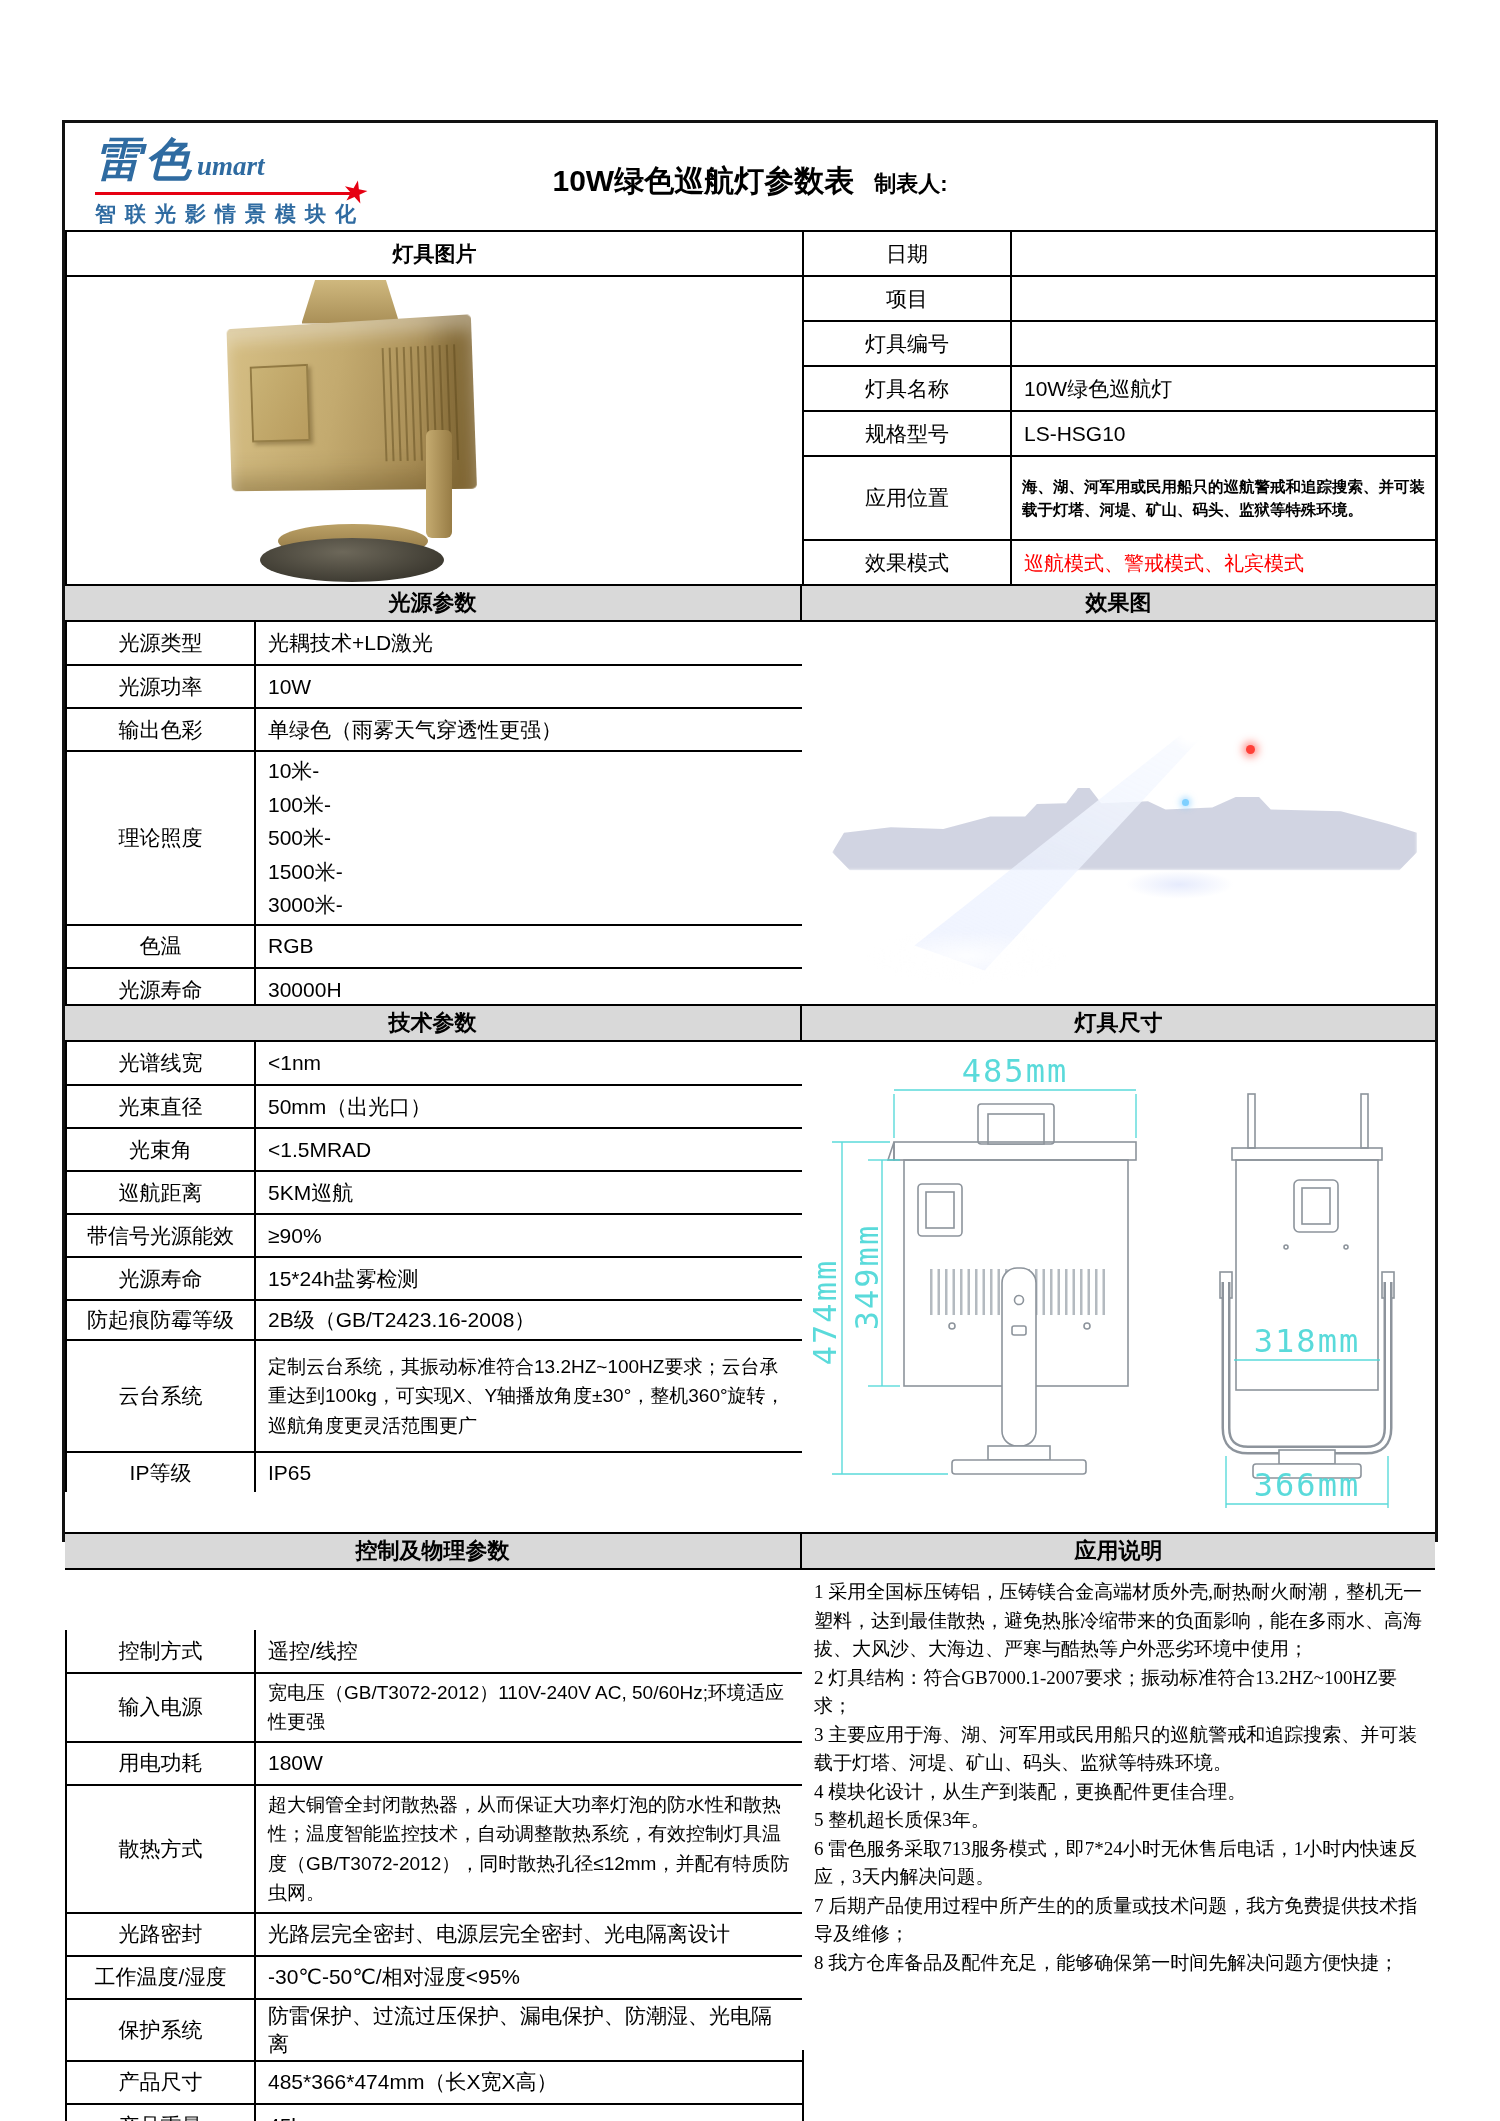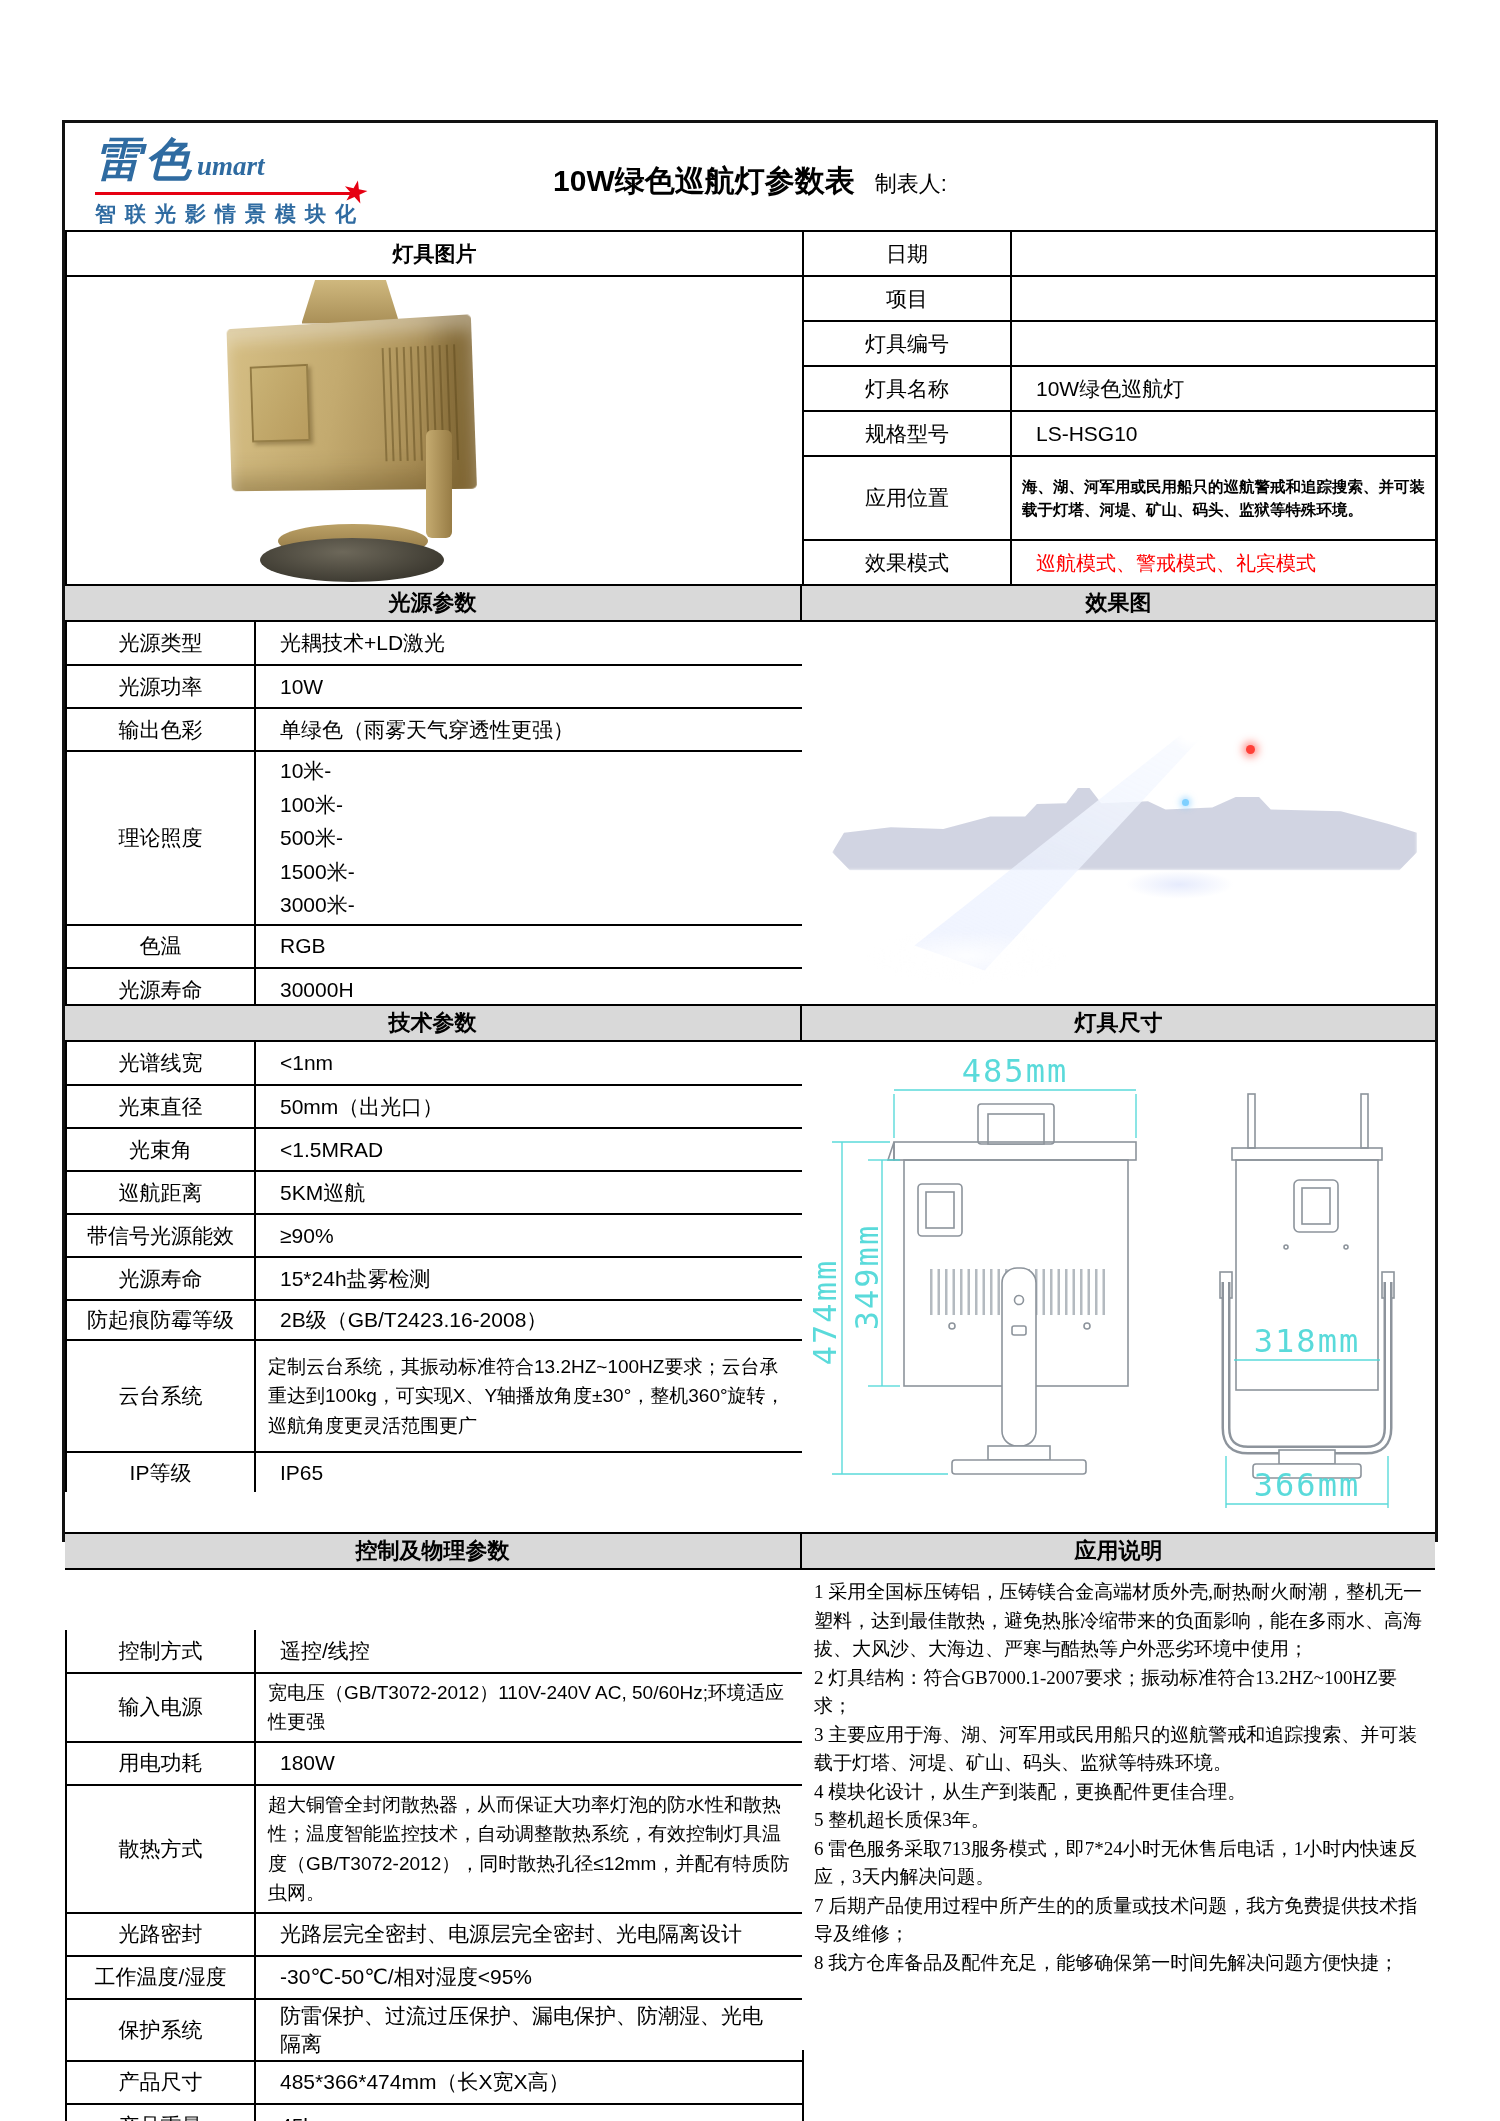--- a/index.html
+++ b/index.html
@@ -11,27 +11,27 @@
   .head-band { position:absolute; left:0; top:0; width:1370px; height:107px; background:#fff; }
   .logo { position:absolute; left:30px; top:6px; }
   .logo-line1 { white-space:nowrap; }
   .logo-cn { font-family:"Liberation Serif","DejaVu Serif",serif; font-style:italic; font-weight:700; font-size:46px; color:#2f6ba1; letter-spacing:4px; }
   .logo-en { font-family:"Liberation Serif","DejaVu Serif",serif; font-style:italic; font-weight:700; font-size:27px; color:#2f6ba1; margin-left:2px; }
   .logo-underline { position:relative; width:258px; height:3px; background:#e60012; margin-top:1px; }
   .logo-star { position:absolute; right:-16px; top:-15px; color:#e60012; font-size:30px; transform:rotate(12deg); line-height:1; }
   .logo-tagline { font-family:"Liberation Serif","DejaVu Serif",serif; font-weight:700; font-size:21px; color:#2f6ba1; letter-spacing:9px; margin-top:5px; white-space:nowrap; }
   .title-wrap { position:absolute; left:0; right:0; top:38px; text-align:center; white-space:nowrap; }
   .doc-title { font-size:30px; font-weight:700; color:#000; }
-  .doc-maker { font-size:22px; font-weight:400; color:#000; margin-left:20px; }
+  .doc-maker { font-size:22px; font-weight:700; color:#000; margin-left:20px; }
 
   
   table { position:absolute; border-collapse:collapse; table-layout:fixed; }
   td { border:2px solid #000; font-size:21px; color:#000; vertical-align:middle; overflow:hidden; }
   td.lab { text-align:center; padding:0 4px; }
-  td.val { text-align:left; padding:2px 24px; }
+  td.val { text-align:left; padding:2px 12px; }
   .pre { white-space:pre-line; line-height:1.6; }
   tr.first td { border-top:2px solid #000; }
   table.skip-top tr:first-child td { border-top:0; }
   table.skip-bottom tr:last-child td { border-bottom:0; }
   td.photo-head { font-weight:700; }
   td.small-val { font-size:15.5px; font-weight:600; line-height:1.5; padding:4px 10px; }
   td.red-val { color:#ff0000; font-size:20px; font-weight:400;border-radius:22px; }
   td.mid-val { font-size:19px; line-height:1.55; padding:4px 12px; }
 
   

